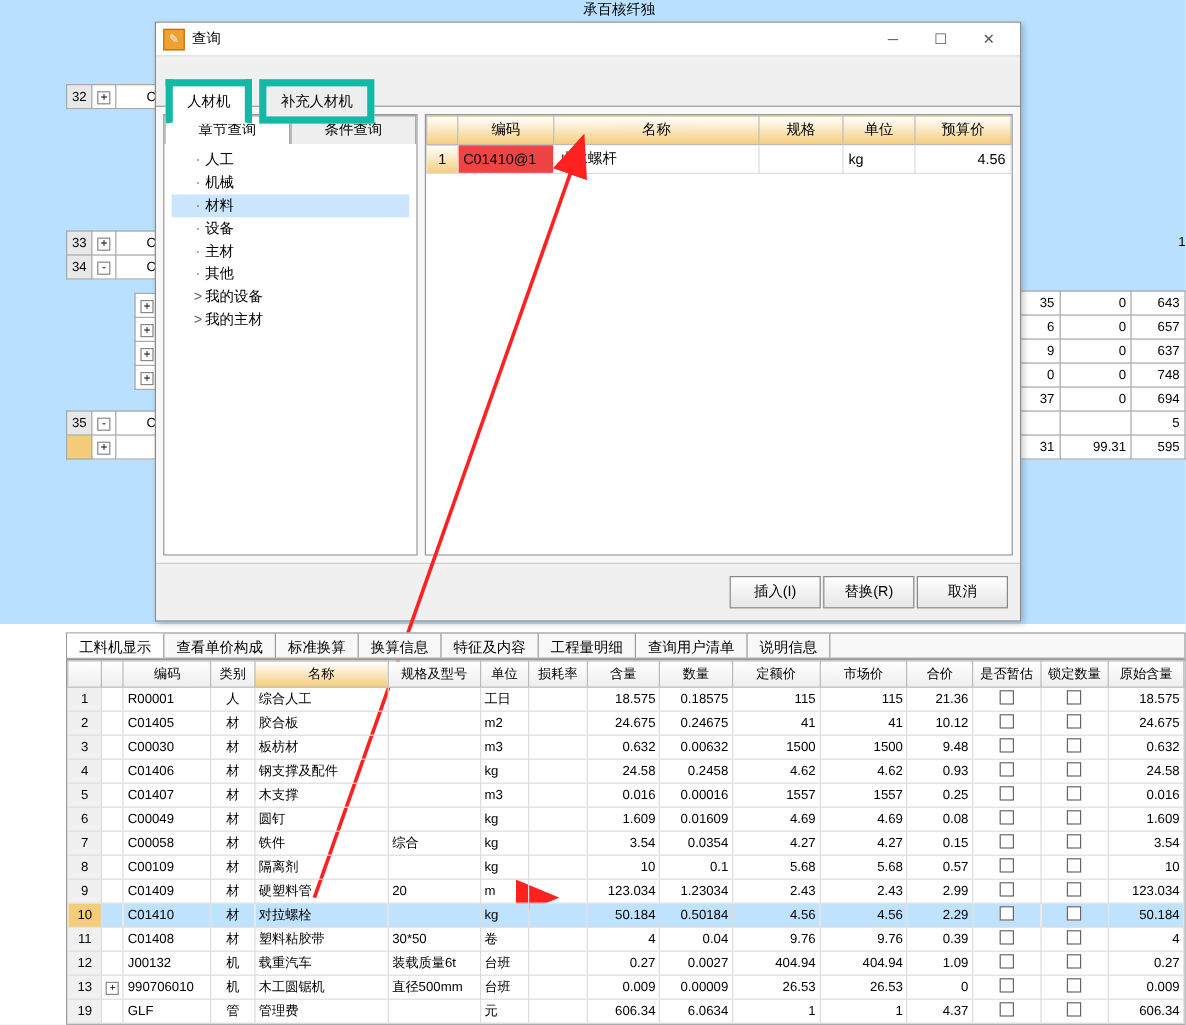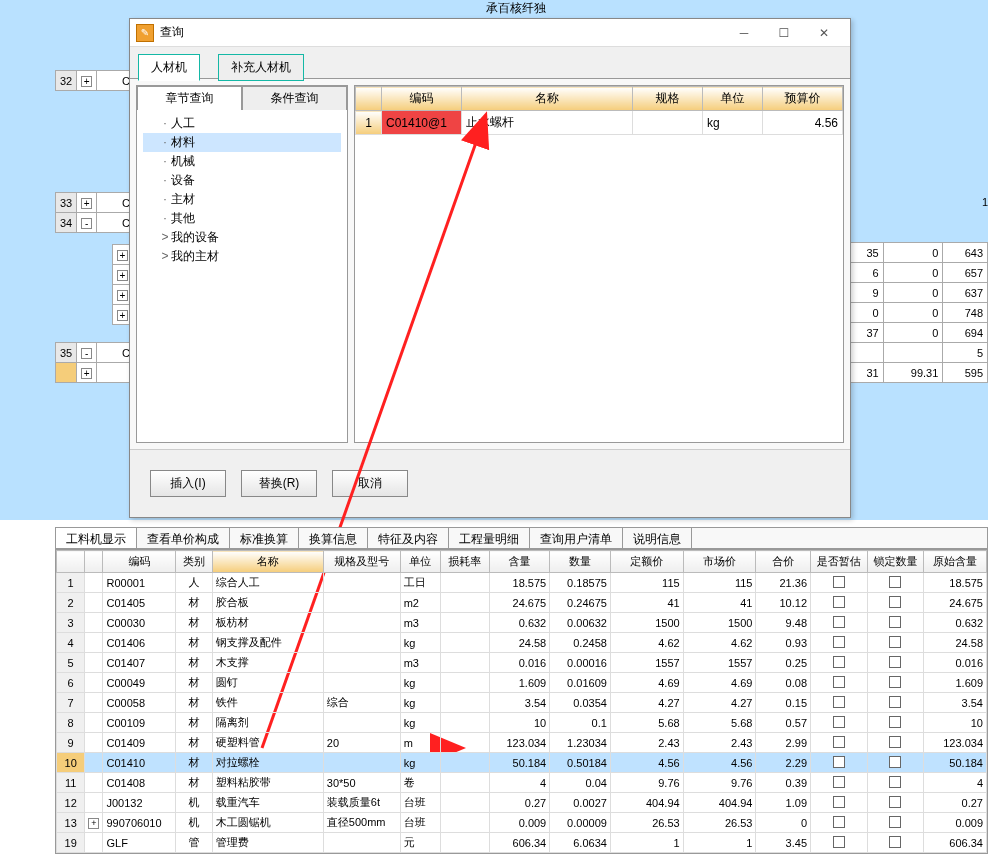--- a/index.html
+++ b/index.html
@@ -15,21 +15,21 @@
 
 
 .dialog { position: absolute; left: 129px; top: 18px; width: 722px; height: 500px; background: #f0f0f0; border: 1px solid #888; box-shadow: 2px 2px 5px rgba(0,0,0,0.2); }
 .titlebar { height: 28px; display: flex; align-items: center; padding: 0 6px; border-bottom: 1px solid #ddd; background:#fff;}
 .titlebar .icon { width: 18px; height: 18px; background: #f0a030; border:1px solid #c07000; margin-right: 6px; display:flex; align-items:center; justify-content:center; font-size:10px; color:#fff;}
 .titlebar .title { flex: 1; }
 .titlebar .winbtn { width: 40px; height: 24px; display: flex; align-items: center; justify-content: center; color: #555; }
 
 .dialog-body { display: flex; flex-direction: column; height: calc(100% - 28px); }
 .top-tabs { display: flex; padding: 4px 8px 0 8px; }
-.top-tabs .tab { padding: 4px 12px; border: 1px solid #14b8a6; background: #eee; margin-right: 18px; position:relative; top:3px;}
+.top-tabs .tab { padding: 4px 12px; border: 6px solid #14b8a6; background: #eee; margin-right: 6px; position:relative; top:15px;}
 .top-tabs .tab.active { background: #fff; border-bottom: 1px solid #fff; }
 .main-area { flex:1; display:flex; border-top:1px solid #999; background:#f8f8f8; }
 
 
 .tree-wrap { width: 212px; border:1px solid #999; margin:6px; background:#fff; display:flex; flex-direction:column;}
 .tree-tabs { display:flex; }
 .tree-tabs .ttab { flex:1; text-align:center; padding:3px 0; border:1px solid #999; border-bottom:none; background:#eee;}
 .tree-tabs .ttab.active { background:#fff; }
 .tree-body { flex:1; padding:4px 6px; overflow:auto;}
 .tree-body .node { padding:1px 0 1px 16px; cursor:default; white-space:nowrap;}
@@ -38,21 +38,21 @@
 
 .result-wrap { flex:1; margin:6px 6px 6px 0; border:1px solid #999; background:#fff; }
 .result-wrap table { width:100%; border-collapse:collapse; table-layout:fixed;}
 .result-wrap th { background: linear-gradient(#fff,#f5cd7a); border:1px solid #bbb; padding:3px 4px; font-weight:normal; text-align:center;}
 .result-wrap td { border:1px solid #ddd; padding:3px 4px; height:20px; white-space:nowrap; overflow:hidden;}
 .result-wrap td.idx { background:linear-gradient(#fff,#f5cd7a); text-align:center; width:26px;}
 .result-wrap td.sel { background:#ef4444; }
 .result-wrap td.num { text-align:right; }
 
 
-.btn-row { display:flex; gap:15px; padding:20px; border-top:1px solid #ccc;}
+.btn-row { display:flex; justify-content:flex-end; gap:2px; padding:10px; border-top:1px solid #ccc;}
 .btn { min-width:76px; padding:4px 14px; border:1px solid #888; background:linear-gradient(#fff,#e5e5e5); text-align:center;}
 
 
 .arrow-svg { position:absolute; pointer-events:none; left:0; top:0;}
 
 
 .strip { position:absolute; left:55px; top:527px; right:0; height:22px; display:flex; border:1px solid #999; background:#f8f8f8;}
 .strip .stab { padding:3px 10px; border-right:1px solid #999; }
 .strip .stab.active { background:#fff; }
 
@@ -200,22 +200,22 @@
         <div class="tab ">补充人材机</div>
       </div>
     <div class="main-area">
       <div class="tree-wrap">
         <div class="tree-tabs" id="tree-tabs">
             <div class="ttab active">章节查询</div>
             <div class="ttab ">条件查询</div>
           </div>
         <div class="tree-body" id="tree-body">
             <div class="node" style=""><span class="mark">·</span>人工</div>
+            <div class="node" style=""><span class="mark">·</span>机械</div>
             <div class="node" style="background:#cde6ff;"><span class="mark">·</span>材料</div>
-            <div class="node" style=""><span class="mark">·</span>机械</div>
             <div class="node" style=""><span class="mark">·</span>设备</div>
             <div class="node" style=""><span class="mark">·</span>主材</div>
             <div class="node" style=""><span class="mark">·</span>其他</div>
             <div class="node" style=""><span class="mark">&gt;</span>我的设备</div>
             <div class="node" style=""><span class="mark">&gt;</span>我的主材</div>
           </div>
       </div>
       <div class="result-wrap">
         <table>
           <colgroup>
@@ -559,21 +559,21 @@
      <td>GLF</td>
      <td class="center">管</td>
      <td>管理费</td>
      <td></td>
      <td>元</td>
      <td class="num"></td>
      <td class="num">606.34</td>
      <td class="num">6.0634</td>
      <td class="num">1</td>
      <td class="num">1</td>
-     <td class="num">3.45</td>
+     <td class="num">4.37</td>
      <td class="center"><span class="chk"></span></td>
      <td class="center"><span class="chk"></span></td>
      <td class="num">606.34</td>
    </tr>
         <tr class="">
      <td class="idx ">20</td>
      <td class="center"></td>
      <td>LR</td>
      <td class="center">利</td>
      <td>利润</td>

